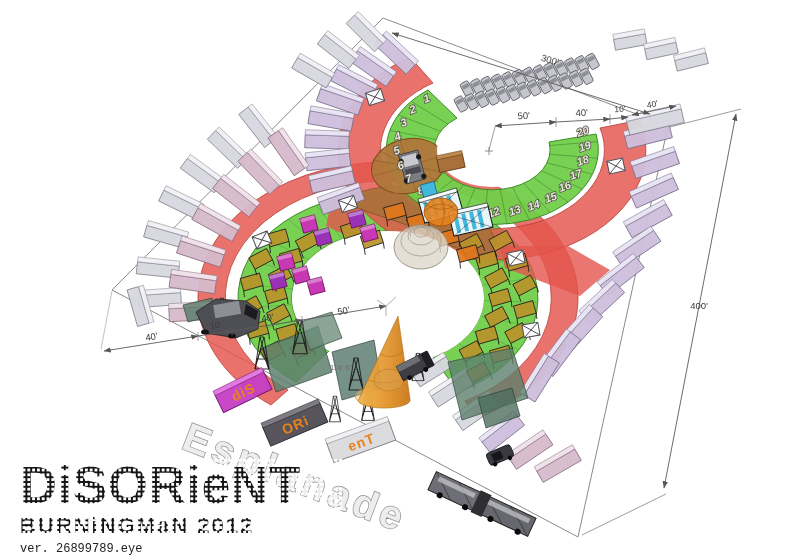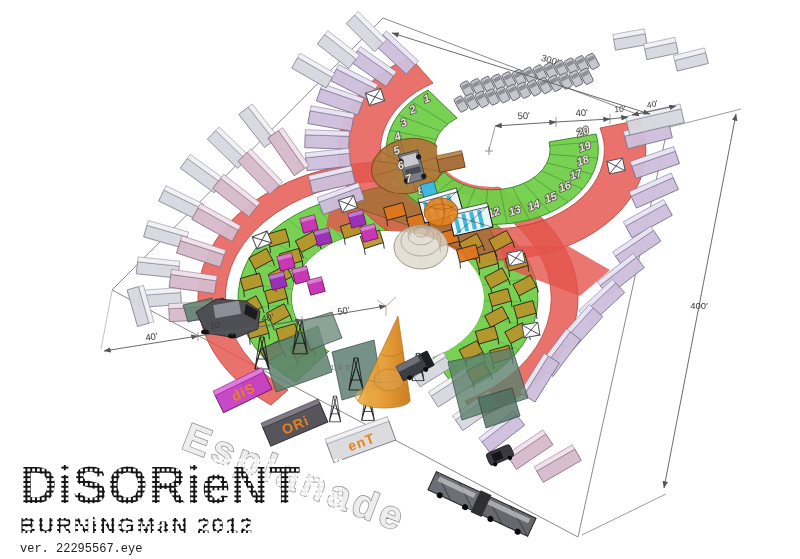--- a/index.html
+++ b/index.html
@@ -827,17 +827,17 @@
     <text class="dimLabel" transform="translate(268,321) rotate(-9)">40'</text>
     <text class="dimLabel" transform="translate(344,314) rotate(-9)">50'</text>
     <text class="spireLbl" x="330" y="370">114' 6"</text>
   </g>
 </svg>
 
 
 <div class="titleBlock">
   <div class="t1">DiSORieNT</div>
   <div class="t2">BURNiNGMaN 2012</div>
-  <div class="t3">ver. 22295567.eye</div>
+  <div class="t3">ver. 26899789.eye</div>
 </div>
 <div class="dots"></div>
 
 </div>
 
 </body></html>

